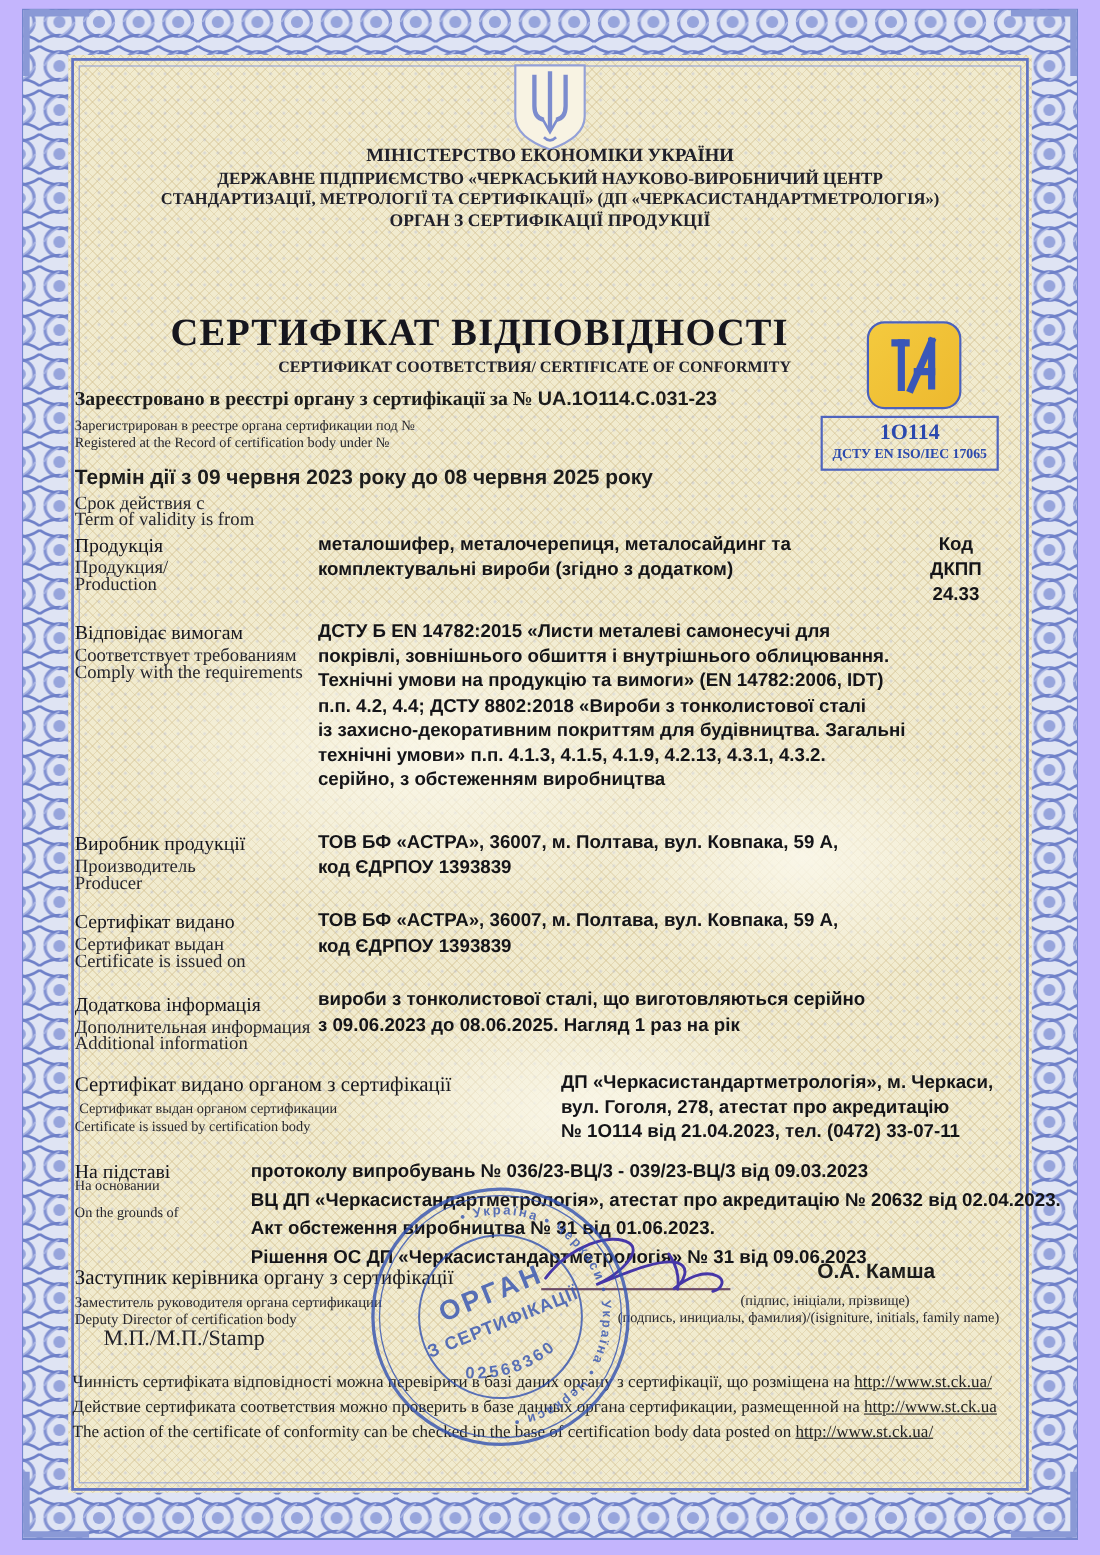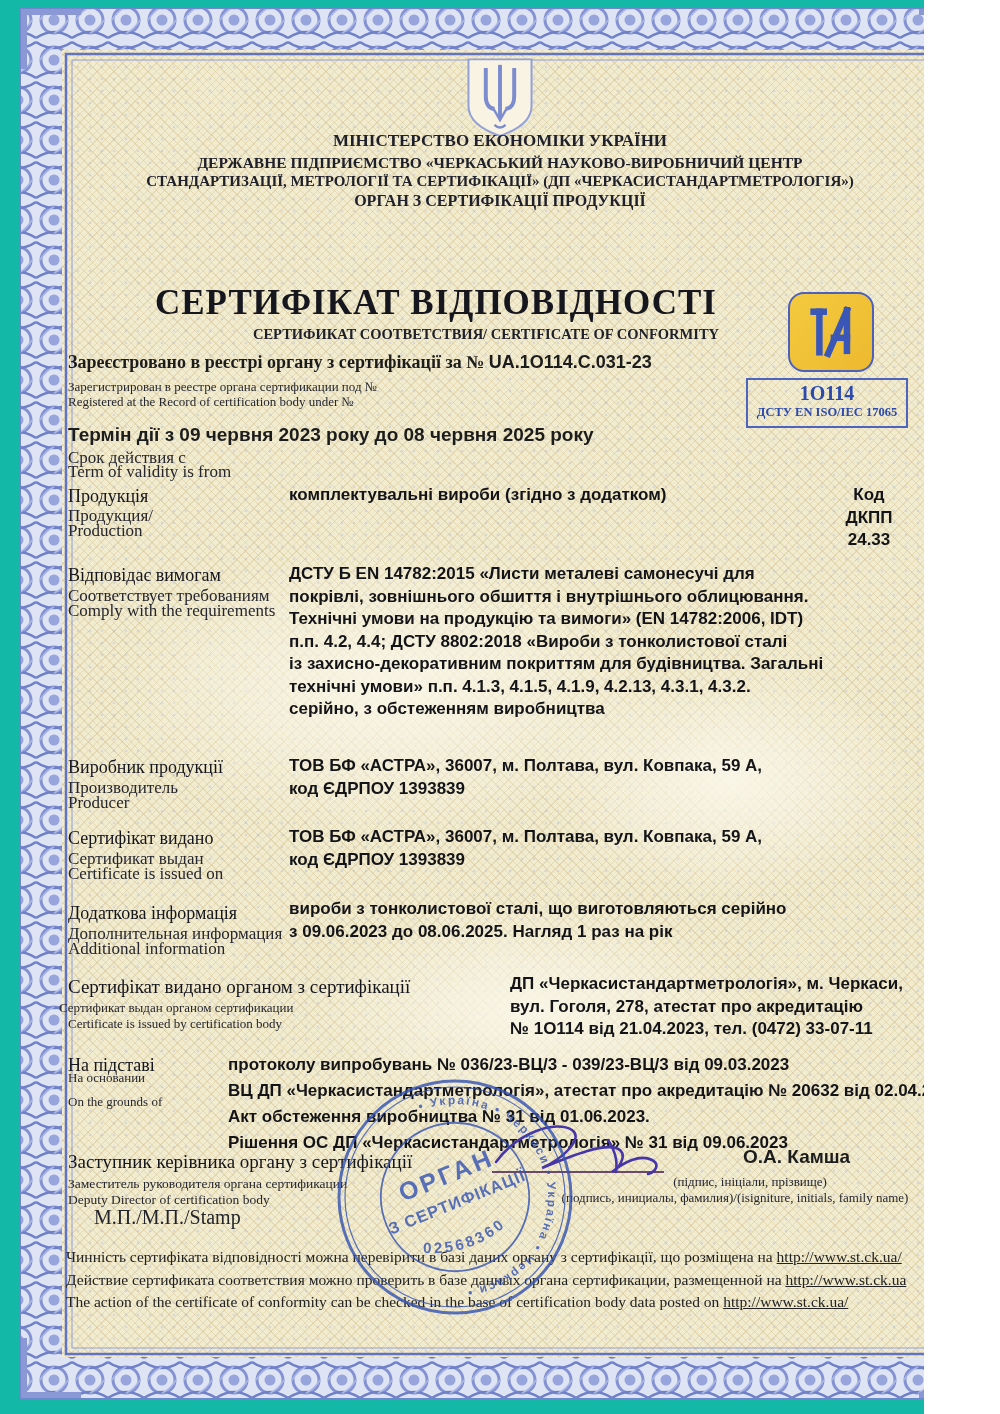--- a/index.html
+++ b/index.html
@@ -1,17 +1,17 @@
 <!DOCTYPE html>
 <html><head>
 <meta charset="utf-8">
 <style>
   html,body{margin:0;padding:0;}
   body{background:#ffffff;font-family:"Liberation Serif",serif;}
-  .page{position:relative;width:924px;height:1414px;background:#14b8a6;overflow:hidden;}
+  .page{position:relative;width:1000px;height:1414px;background:#c4b5fd;overflow:hidden;}
 
   
   .interior{
     position:absolute;left:60px;top:49px;width:880px;height:1310px;
     background-color:#f1ebcf;
     background-image:
       radial-gradient(circle, rgba(165,175,218,.32) 1px, rgba(165,175,218,0) 1.7px),
       repeating-linear-gradient(45deg, rgba(208,188,138,.38) 0 1px, transparent 1px 6px),
       repeating-linear-gradient(-45deg, rgba(208,188,138,.38) 0 1px, transparent 1px 6px);
     background-size:12px 12px, auto, auto;
@@ -135,20 +135,21 @@
     <div class="abs lbl-sm" style="left:68px;top:394px;font-size:13px;">Registered at the Record of certification body under №</div>
 
     <div class="abs sans nowrap" style="left:68px;top:424px;font-size:19px;font-weight:bold;">Термін дії з 09 червня 2023 року  до  08 червня 2025 року</div>
     <div class="abs lbl-sm" style="left:68px;top:450px;">Срок действия с</div>
     <div class="abs lbl-sm" style="left:68px;top:464px;">Term of validity is from</div>
 
     <div class="abs lbl" style="left:68px;top:486px;">Продукція</div>
     <div class="abs lbl-sm" style="left:68px;top:508px;">Продукция/</div>
     <div class="abs lbl-sm" style="left:68px;top:523px;">Production</div>
     <div class="abs val" style="left:289px;top:484px;width:560px;">
+      <div class="nowrap">металошифер, металочерепиця, металосайдинг та</div>
       <div class="nowrap">комплектувальні вироби (згідно з додатком)</div>
     </div>
     <div class="abs val ctr" style="left:823px;top:484px;width:92px;">
       <div>Код</div>
       <div>ДКПП</div>
       <div>24.33</div>
     </div>
 
     <div class="abs lbl" style="left:68px;top:565px;">Відповідає вимогам</div>
     <div class="abs lbl-sm" style="left:68px;top:588px;">Соответствует требованиям</div>
@@ -181,21 +182,21 @@
 
     <div class="abs lbl" style="left:68px;top:903px;">Додаткова інформація</div>
     <div class="abs lbl-sm" style="left:68px;top:926px;">Дополнительная информация</div>
     <div class="abs lbl-sm" style="left:68px;top:941px;">Additional information</div>
     <div class="abs val" style="left:289px;top:898px;width:590px;">
       <div class="nowrap">вироби з тонколистової сталі, що виготовляються серійно</div>
       <div class="nowrap">з 09.06.2023 до 08.06.2025. Нагляд 1 раз на рік</div>
     </div>
 
     <div class="abs lbl nowrap" style="left:68px;top:976px;font-size:19px;">Сертифікат видано органом з сертифікації</div>
-    <div class="abs lbl-sm" style="left:59px;top:1000px;font-size:13px;">Сертификат выдан органом сертификации</div>
+    <div class="abs lbl-sm" style="left:72px;top:1000px;font-size:13px;">Сертификат выдан органом сертификации</div>
     <div class="abs lbl-sm" style="left:68px;top:1016px;font-size:13px;">Certificate is issued by certification body</div>
     <div class="abs val" style="left:510px;top:973px;width:430px;">
       <div class="nowrap">ДП «Черкасистандартметрологія», м. Черкаси,</div>
       <div class="nowrap">вул. Гоголя, 278, атестат про акредитацію</div>
       <div class="nowrap">№ 1О114 від 21.04.2023, тел. (0472) 33-07-11</div>
     </div>
 
     <div class="abs lbl" style="left:68px;top:1055px;">На підставі</div>
     <div class="abs lbl-sm" style="left:68px;top:1070px;font-size:13px;">На основании</div>
     <div class="abs lbl-sm" style="left:68px;top:1094px;font-size:13px;">On the grounds of</div>

